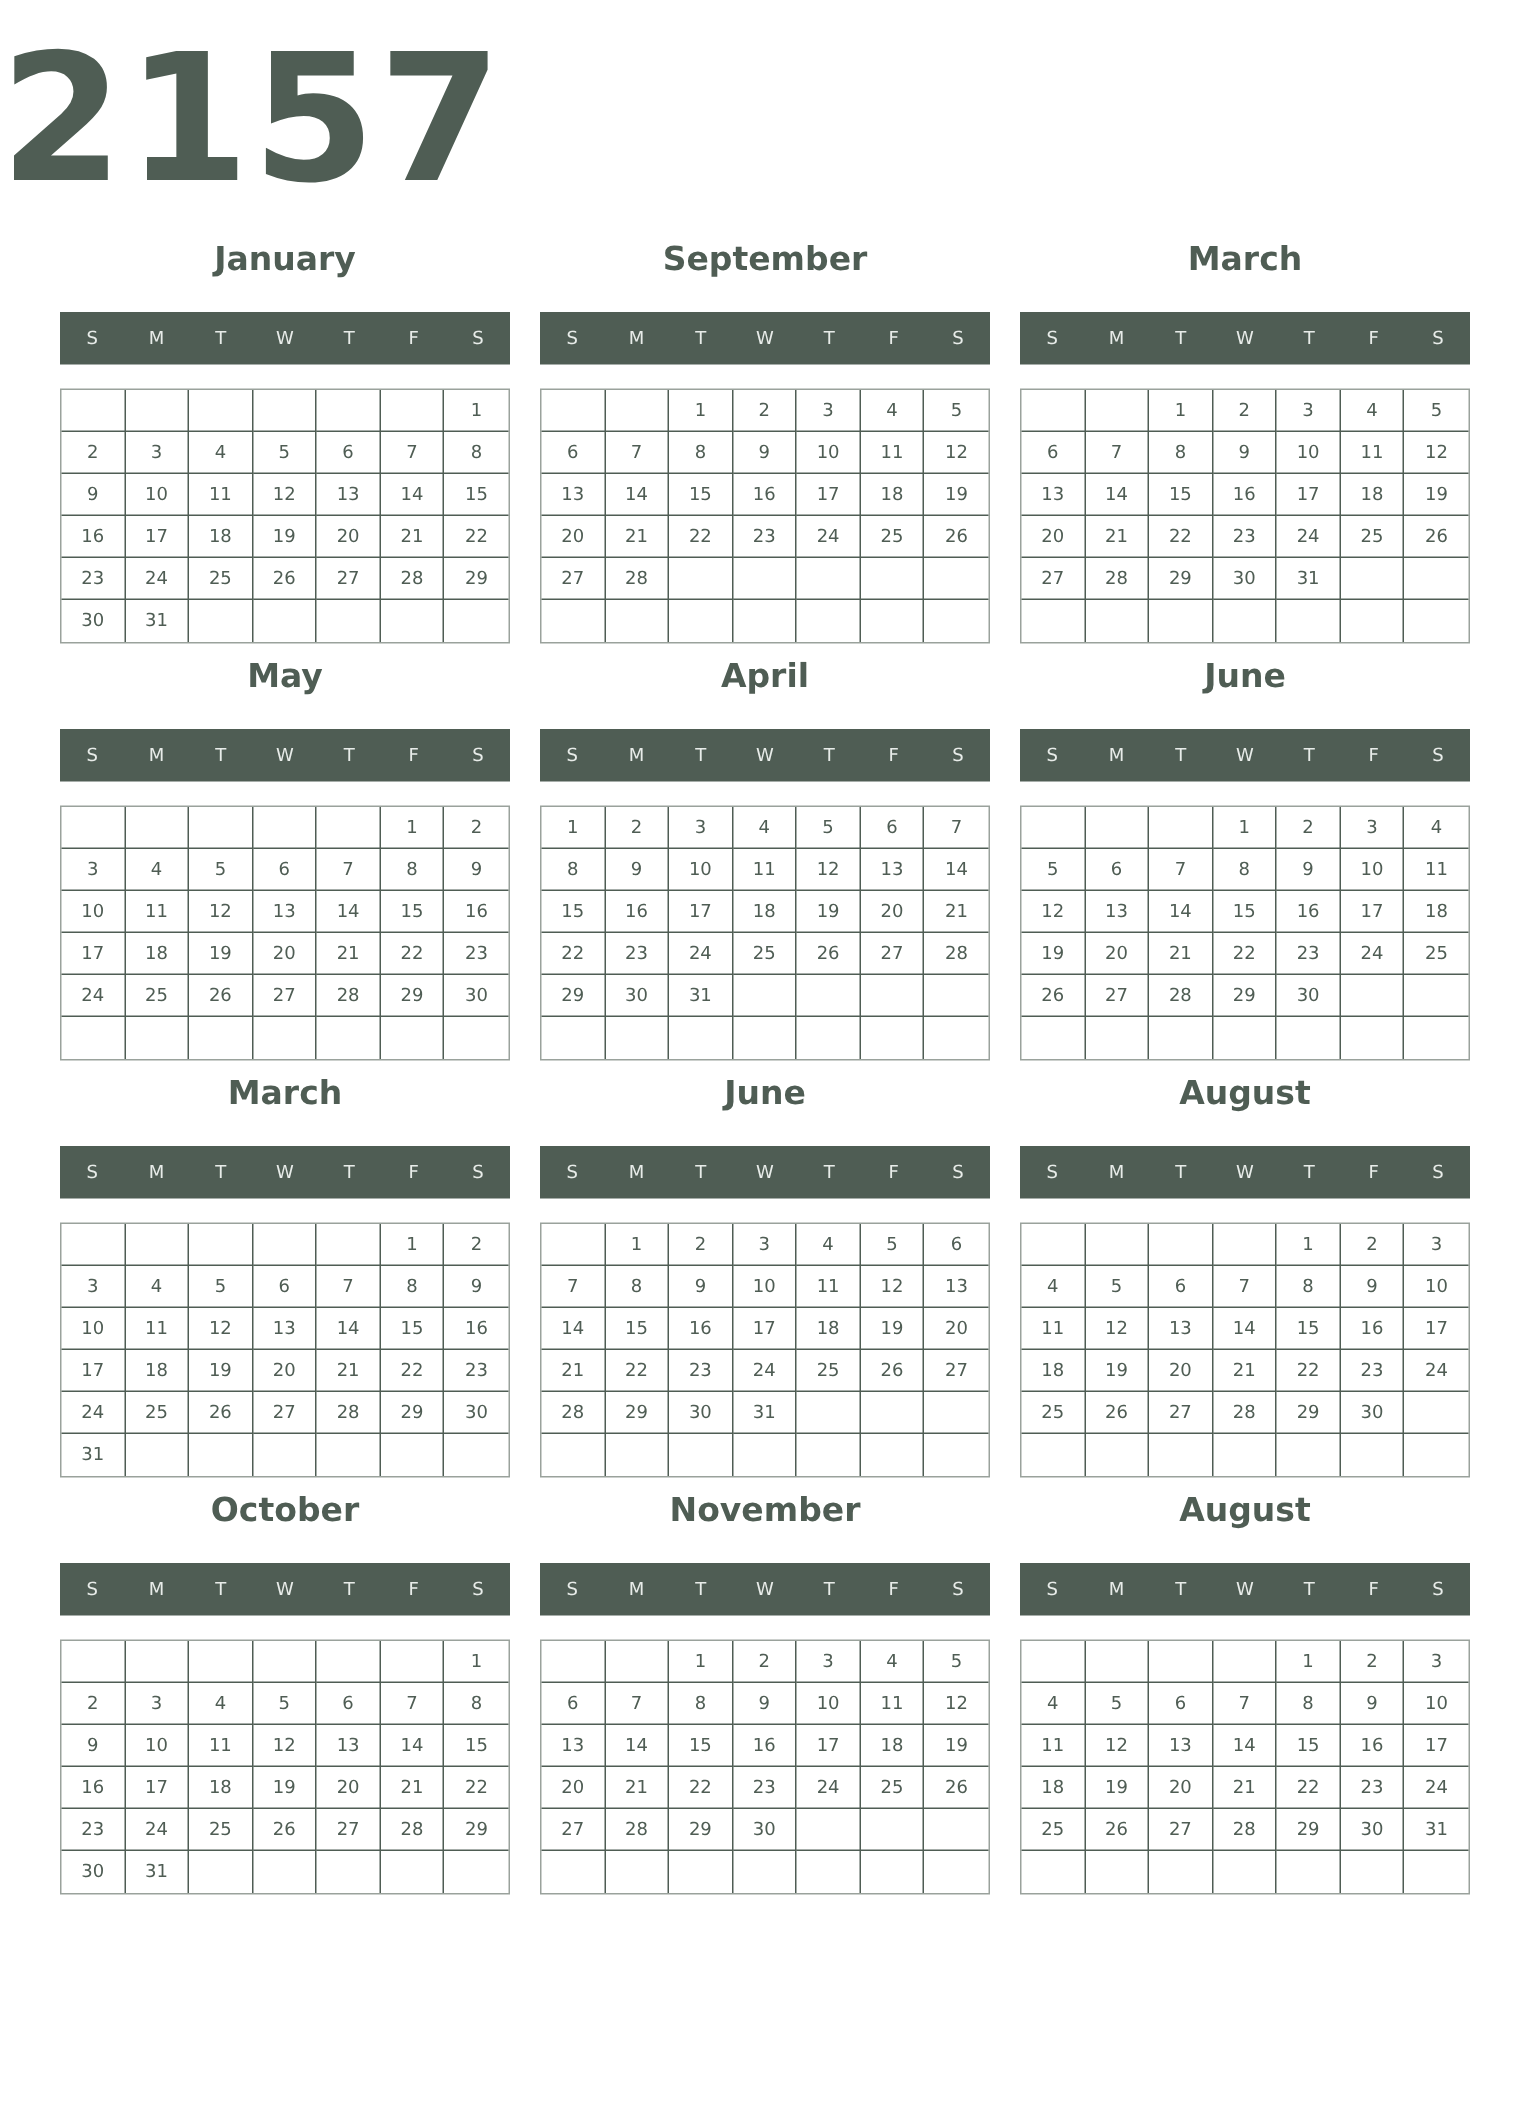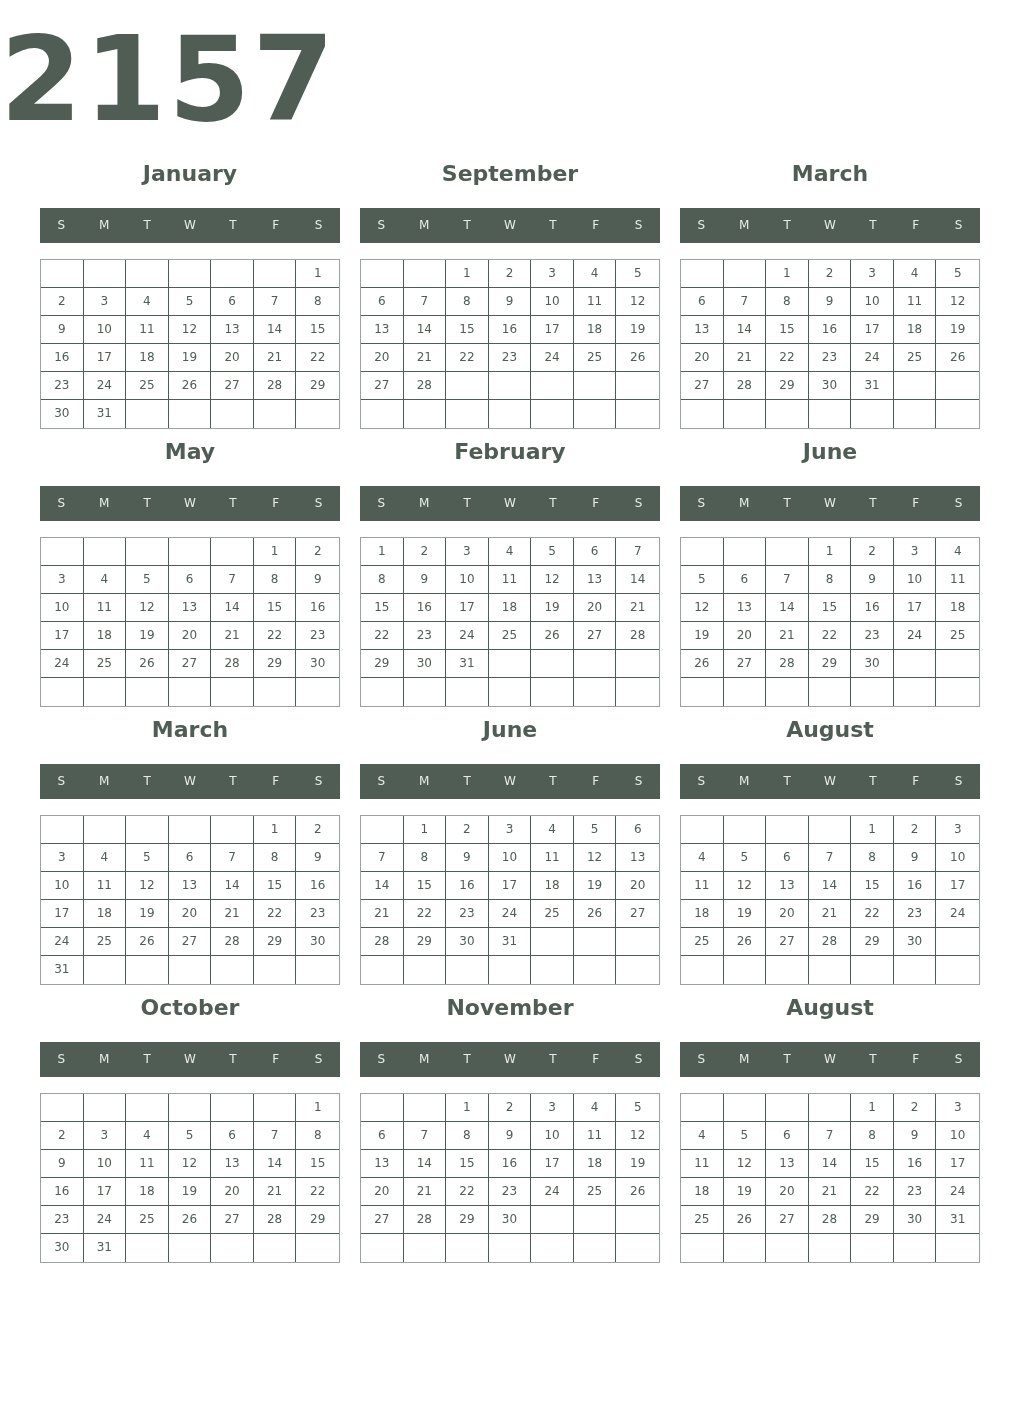--- a/index.html
+++ b/index.html
@@ -237,21 +237,21 @@
         <div class="cell r6"></div>
         <div class="cell r6"></div>
         <div class="cell r6"></div>
         <div class="cell r6"></div>
         <div class="cell r6"></div>
         <div class="cell r6"></div>
         <div class="cell c7 r6"></div>
       </div>
     </div>
     <div class="month" style="left: 360px; top: 441px;">
-      <div class="mtitle">February</div>
+      <div class="mtitle">April</div>
       <div class="dow">
         <span>S</span>
         <span>M</span>
         <span>T</span>
         <span>W</span>
         <span>T</span>
         <span>F</span>
         <span>S</span>
       </div>
       <div class="grid">

